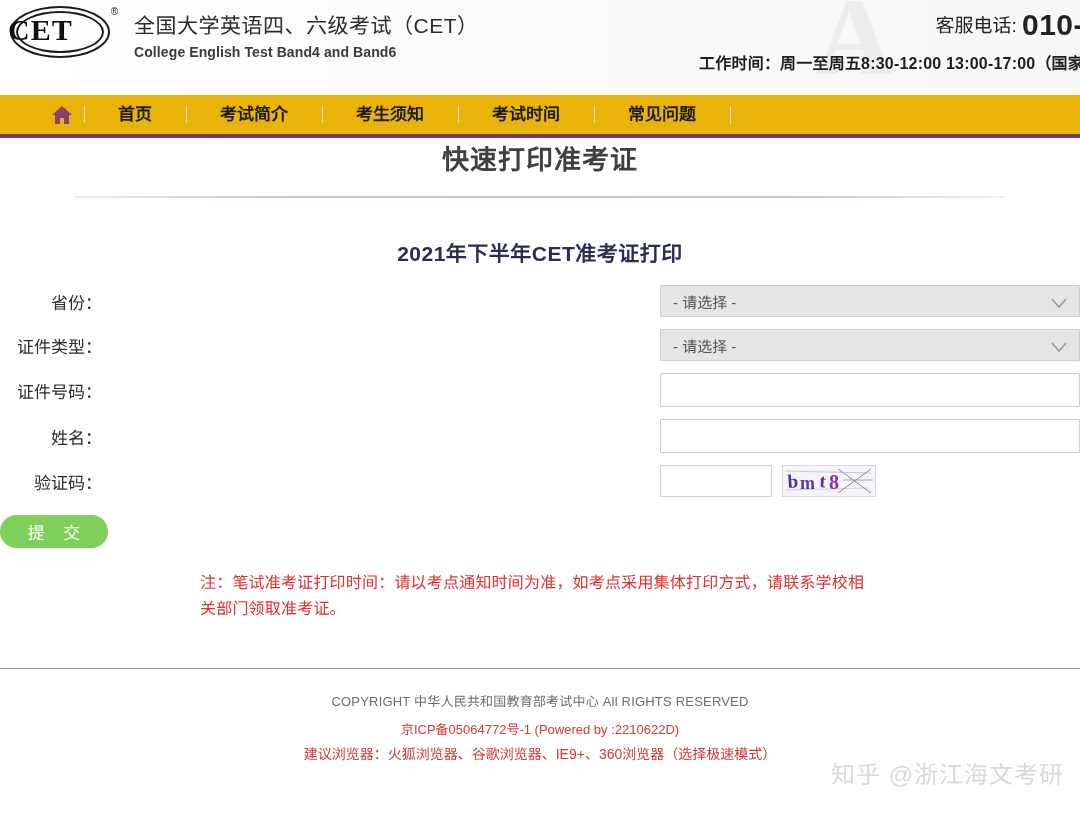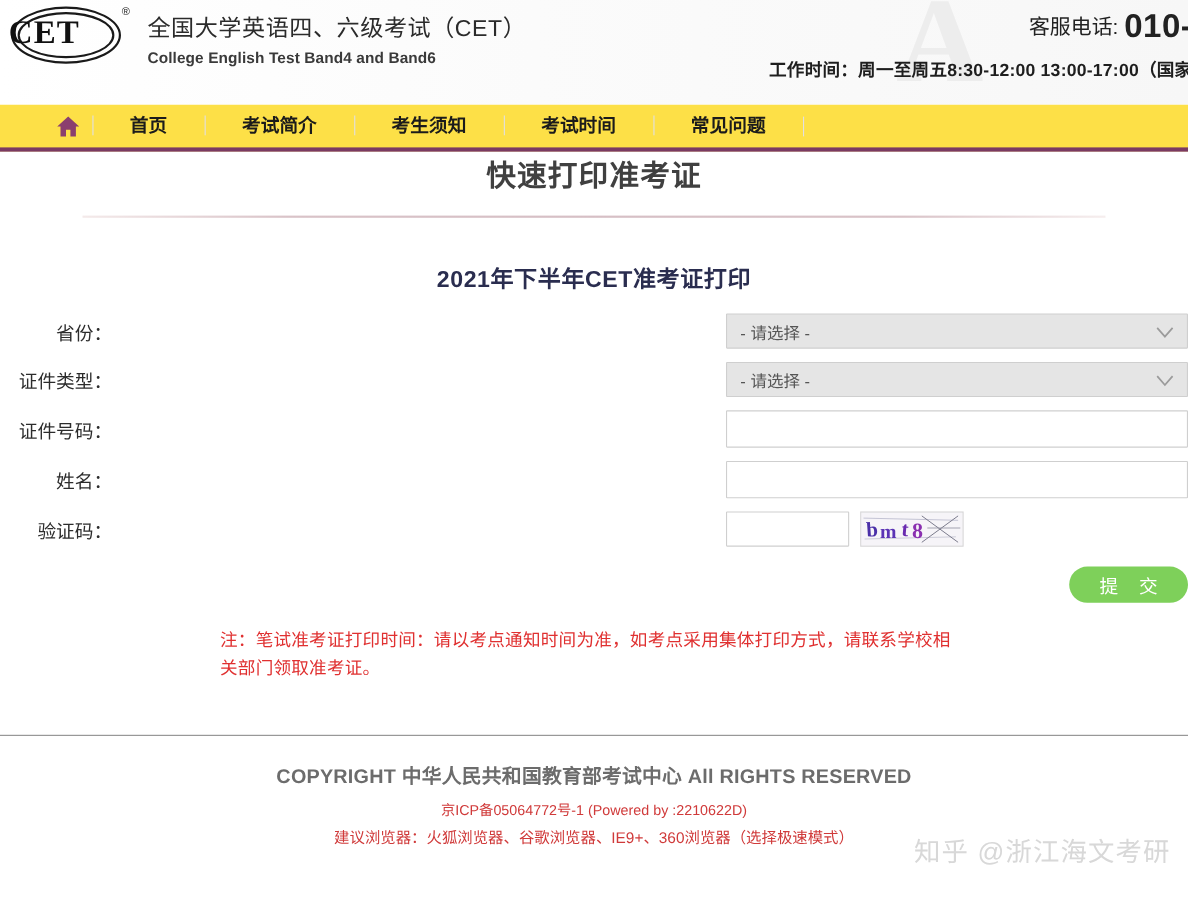--- a/index.html
+++ b/index.html
@@ -121,21 +121,21 @@
     font-size: 16px;
     color: #1e1e1e;
     font-weight: bold;
     margin-top: 8px;
     letter-spacing: 0.2px;
   }
 
   
   .nav {
     height: 43px;
-    background: #fde047;
+    background: #eab308;
     border-bottom: 4px solid #7a3a62;
     display: flex;
     align-items: center;
     padding-left: 40px;
     box-sizing: border-box;
   }
   .nav-home {
     width: 44px;
     display: flex;
     align-items: center;
@@ -268,21 +268,21 @@
     border: 1px solid #d8d8d8;
     box-sizing: border-box;
     background: #f5f3f7;
     position: relative;
     overflow: hidden;
   }
   .captcha-img svg { display: block; }
 
   .submit-row {
     display: flex;
-    justify-content: flex-end;
+    justify-content: flex-start;
     margin-top: 18px;
   }
   .submit-btn {
     width: 108px;
     height: 33px;
     background: #7ed05a;
     border: none;
     border-radius: 17px;
     color: #ffffff;
     font-size: 17px;
@@ -306,23 +306,23 @@
   .footer {
     border-top: 1px solid #8d8d8d;
     background: #ffffff;
     text-align: center;
     padding-top: 22px;
     position: relative;
     height: 130px;
     box-sizing: border-box;
   }
   .copyright {
-    font-size: 18px;
+    font-size: 13px;
     color: #6c6c6c;
-    font-weight: bold;
+    font-weight: normal;
     letter-spacing: 0.2px;
   }
   .icp {
     margin-top: 9px;
     font-size: 13px;
     color: #d03a3a;
   }
   .browsers {
     margin-top: 5px;
     font-size: 14px;

